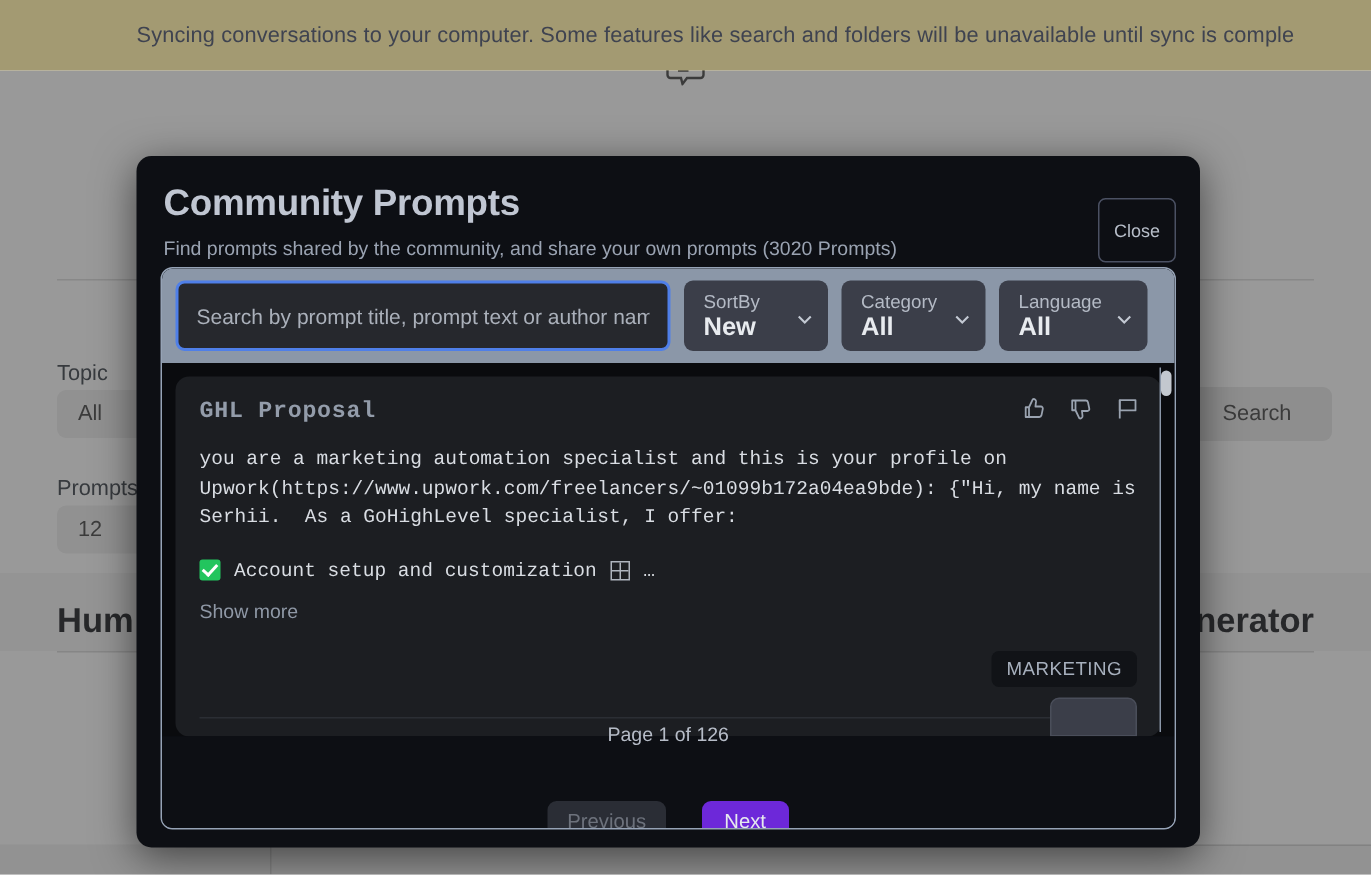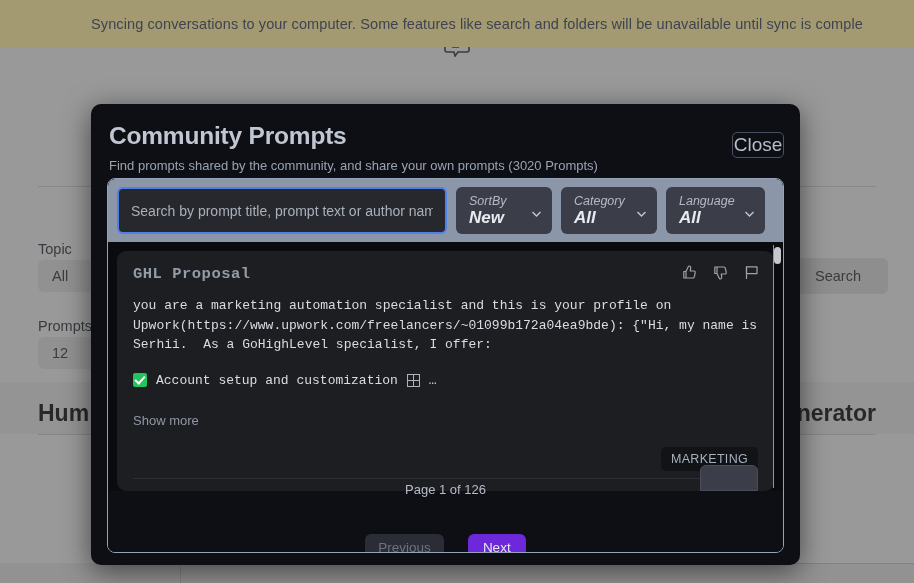--- a/index.html
+++ b/index.html
@@ -176,27 +176,27 @@
   }
   .modal-subtitle {
     position: absolute;
     left: 18px; top: 54px;
     font-size: 13px;
     color: #9aa3b2;
   }
   .close-btn {
     position: absolute;
     right: 16px; top: 28px;
-    width: 52px; height: 26px;
+    width: 52px; height: 43px;
     background: transparent;
     border: 1px solid #4b5costs;
     border: 1px solid #4b5163;
     border-radius: 5px;
     color: #b7bec9;
-    font-size: 19px;
+    font-size: 12px;
     font-family: "Liberation Sans", sans-serif;
     cursor: pointer;
     display: flex; align-items: center; justify-content: center;
   }
 
   
   .inner-panel {
     position: absolute;
     left: 16px;
     top: 74px;
@@ -241,21 +241,20 @@
     position: relative;
     height: 47px;
     background: #3b3e49;
     border-radius: 6px;
     padding: 6px 30px 6px 13px;
     display: flex;
     flex-direction: column;
     justify-content: center;
     cursor: pointer;
     min-width: 96px;
-    font-style: italic;
   }
   .select-label {
     font-size: 12.5px;
     color: #b4bac5;
     line-height: 15px;
   }
   .select-value {
     font-size: 17px;
     font-weight: bold;
     color: #e8ebef;
@@ -349,21 +348,21 @@
   }
   .box-glyph::before, .box-glyph::after {
     content: "";
     position: absolute;
     background: #aeb4be;
   }
   .box-glyph::before { left: 0; right: 0; top: 5px; height: 1px; }
   .box-glyph::after  { top: 0; bottom: 0; left: 5px; width: 1px; }
 
   .show-more {
-    margin-top: 25px;
+    margin-top: 12px;
     font-size: 13px;
     color: #8f98a6;
     cursor: pointer;
   }
 
   .tag-row { margin-top: 19px; text-align: right; }
   .tag {
     display: inline-block;
     background: #111317;
     border-radius: 5px;

